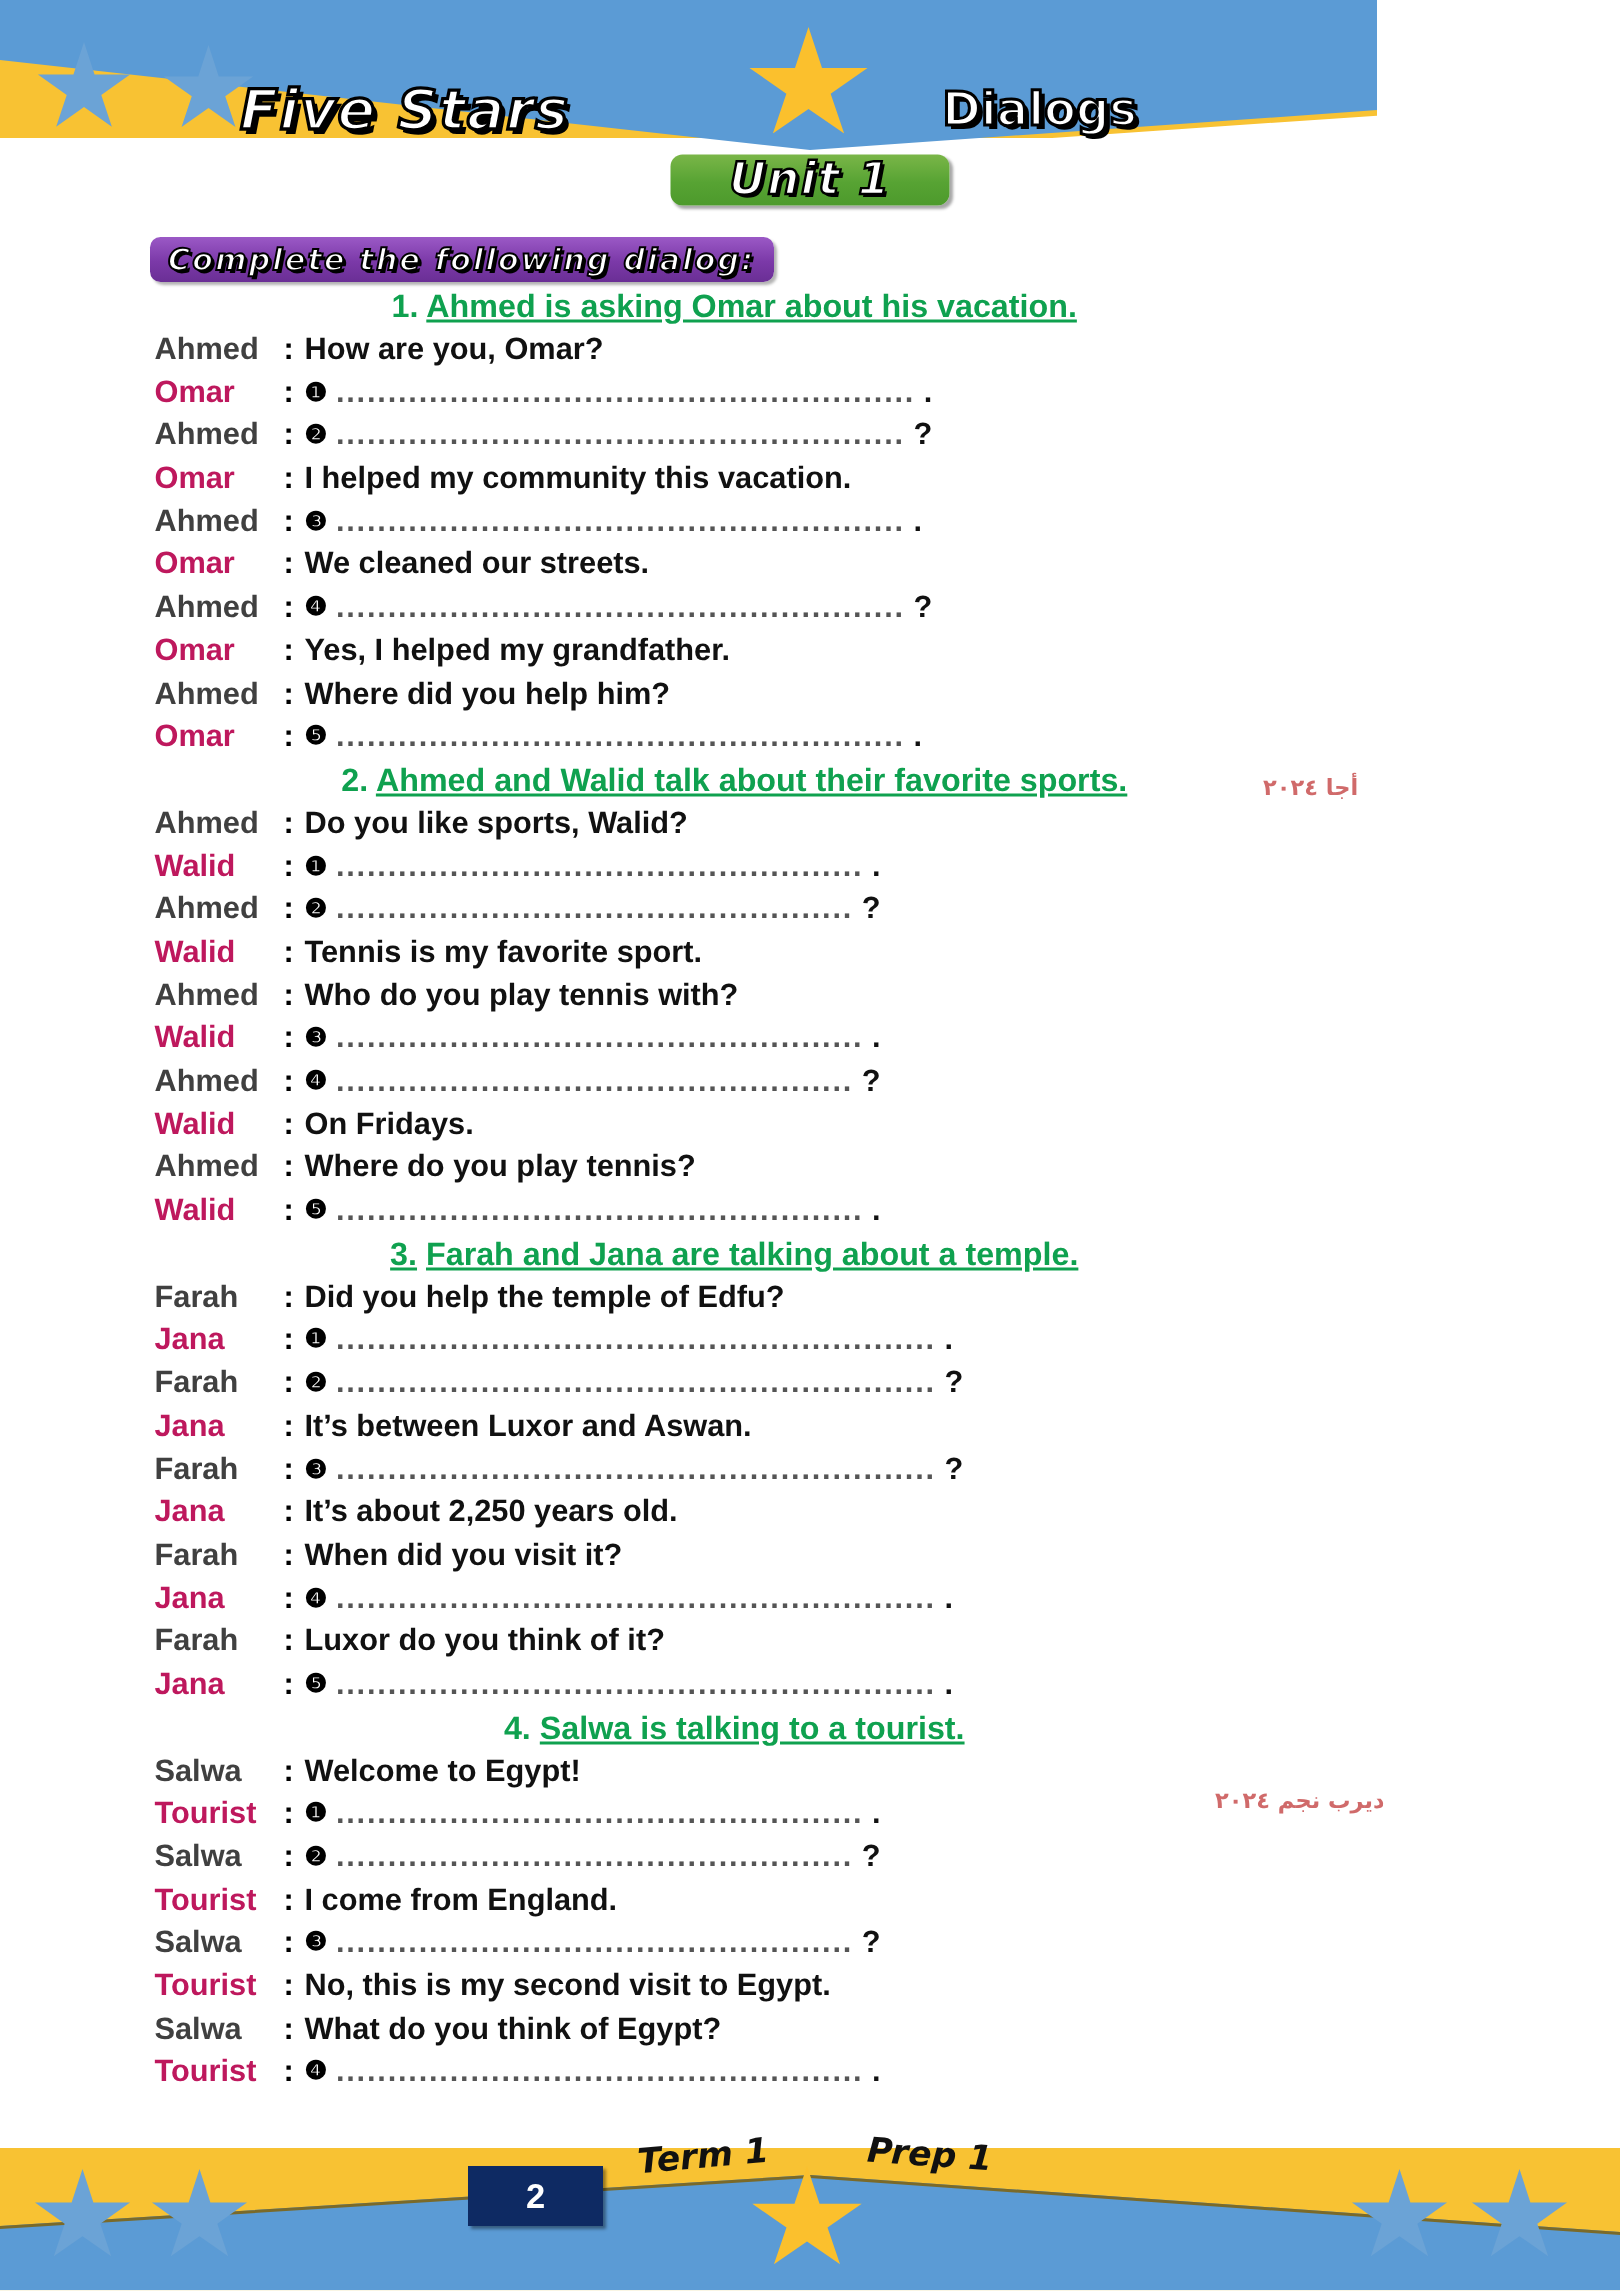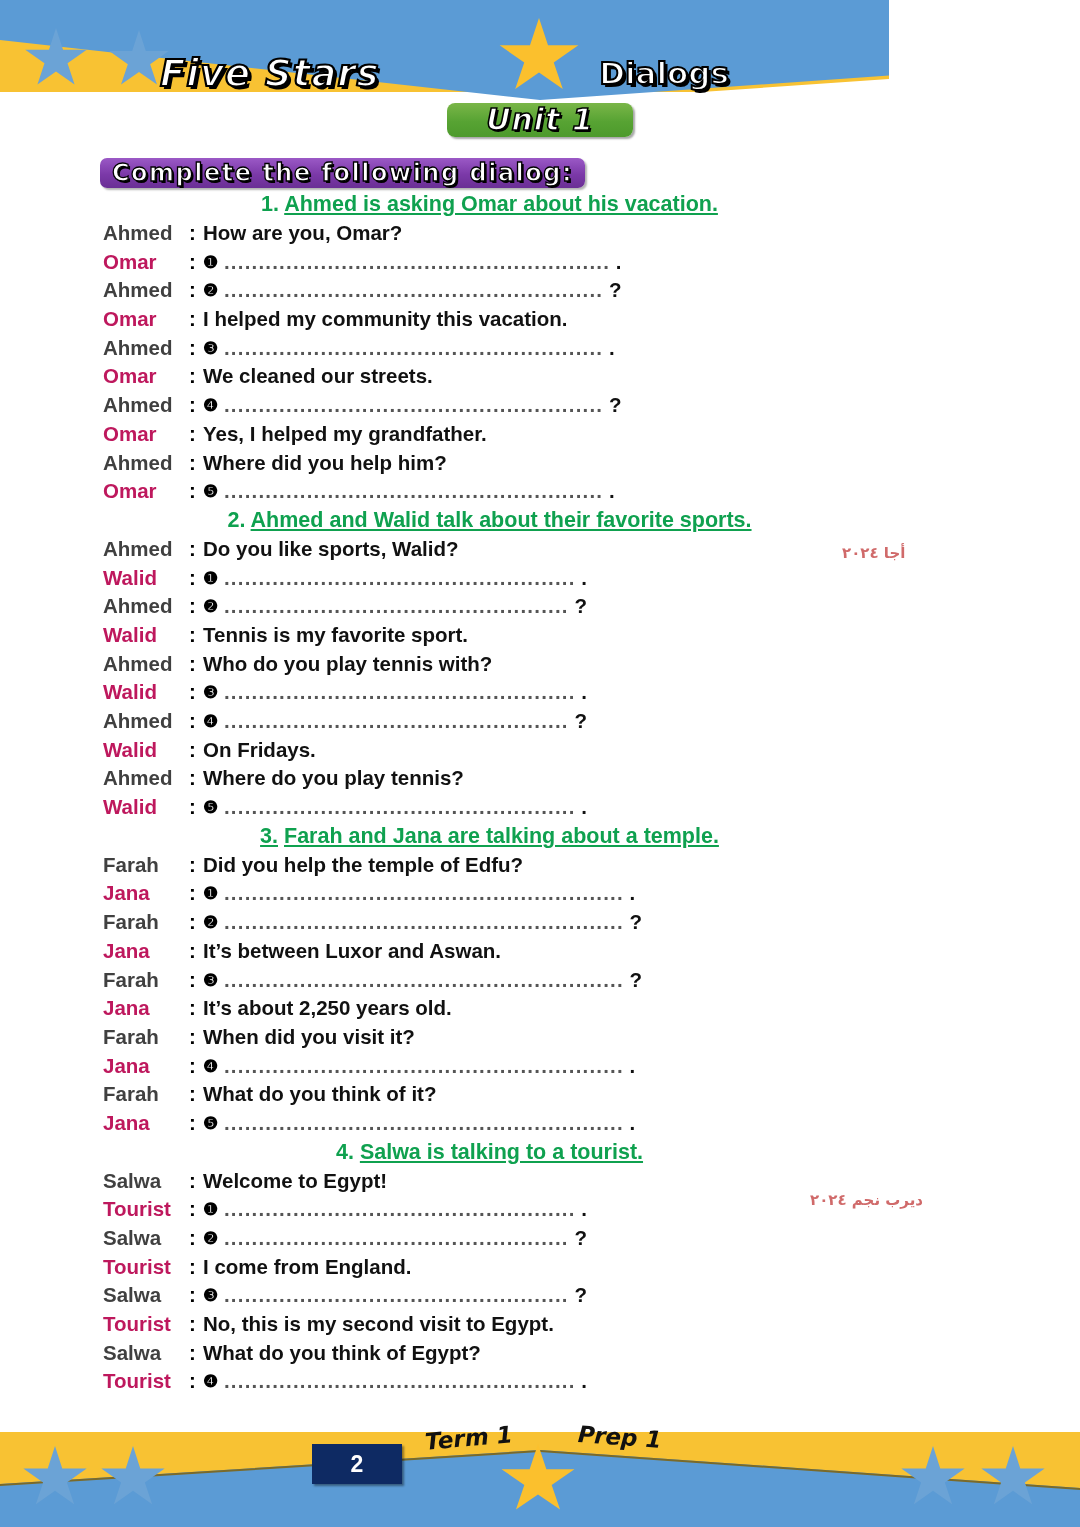--- a/index.html
+++ b/index.html
@@ -4,21 +4,21 @@
 <style>
   html,body{margin:0;padding:0;}
   body{
     width:1080px;height:1527px;
     background:#ffffff;
     font-family:"Liberation Sans", sans-serif;
     position:relative;overflow:hidden;
   }
 
   
-  .header{position:absolute;left:0;top:0;width:889px;height:135px;overflow:hidden;}
+  .header{position:absolute;left:0;top:0;width:889px;height:135px;overflow:hidden;padding-left:29px;}
   .hdr-yellow{position:absolute;left:0;top:0;width:1080px;height:92px;background:#f8c233;}
   .hdr-blue{position:absolute;left:0;top:0;width:1080px;height:100px;
     background:#5b9bd5;
     clip-path:polygon(0 0,1080px 0,1080px 62px,540px 100px,0 40px);
   }
   .hdr-white{position:absolute;left:0;top:0;width:1080px;height:135px;
     background:#ffffff;
     clip-path:polygon(0 92px,0 135px,1080px 135px,1080px 66px,540px 103px);
   }
   .title-five{
@@ -58,21 +58,21 @@
     color:#fff;-webkit-text-stroke:1.6px #000;
     text-shadow:2px 2px 0 #000;letter-spacing:1px;
   }
   .instr-badge{
     position:absolute;left:100px;top:158px;height:30px;
     background:linear-gradient(180deg,#9b59c6 0%,#7b39a8 55%,#6a2f95 100%);
     border-radius:7px;padding:0 12px;box-shadow:2px 2px 2px rgba(0,0,0,.3);
   }
   .instr-badge span{
     display:block;line-height:30px;
-    font-size:24px;font-weight:bold;
+    font-size:20px;font-weight:bold;font-style:italic;
     font-family:"DejaVu Sans", sans-serif;
     color:#fff;-webkit-text-stroke:1.3px #000;
     text-shadow:2px 2px 0 #000;letter-spacing:1.5px;white-space:nowrap;
   }
 
   
   .sheet{position:absolute;left:0;top:190px;width:939px;}
   .sec-title{
     text-align:center;font-size:21.5px;font-weight:bold;
     color:#0fa14f;height:29px;line-height:29px;
@@ -169,35 +169,35 @@
     <div class="row"><span class="spk red">Walid</span><span class="colon">:</span><span class="bullet">❺</span> <span class="dots">...................................................</span> <span class="endmark">.</span></div>
     <div class="sec-title allunder"><span class="num">3.</span> <span class="ul">Farah and Jana are talking about a temple.</span></div>
     <div class="row"><span class="spk">Farah</span><span class="colon">:</span><span class="txt">Did you help the temple of Edfu?</span></div>
     <div class="row"><span class="spk red">Jana</span><span class="colon">:</span><span class="bullet">❶</span> <span class="dots">..........................................................</span> <span class="endmark">.</span></div>
     <div class="row"><span class="spk">Farah</span><span class="colon">:</span><span class="bullet">❷</span> <span class="dots">..........................................................</span> <span class="endmark">?</span></div>
     <div class="row"><span class="spk red">Jana</span><span class="colon">:</span><span class="txt">It’s between Luxor and Aswan.</span></div>
     <div class="row"><span class="spk">Farah</span><span class="colon">:</span><span class="bullet">❸</span> <span class="dots">..........................................................</span> <span class="endmark">?</span></div>
     <div class="row"><span class="spk red">Jana</span><span class="colon">:</span><span class="txt">It’s about 2,250 years old.</span></div>
     <div class="row"><span class="spk">Farah</span><span class="colon">:</span><span class="txt">When did you visit it?</span></div>
     <div class="row"><span class="spk red">Jana</span><span class="colon">:</span><span class="bullet">❹</span> <span class="dots">..........................................................</span> <span class="endmark">.</span></div>
-    <div class="row"><span class="spk">Farah</span><span class="colon">:</span><span class="txt">What do you think of it?</span></div>
+    <div class="row"><span class="spk">Farah</span><span class="colon">:</span><span class="txt">Luxor do you think of it?</span></div>
     <div class="row"><span class="spk red">Jana</span><span class="colon">:</span><span class="bullet">❺</span> <span class="dots">..........................................................</span> <span class="endmark">.</span></div>
     <div class="sec-title"><span class="num">4.</span> <span class="ul">Salwa is talking to a tourist.</span></div>
     <div class="row"><span class="spk">Salwa</span><span class="colon">:</span><span class="txt">Welcome to Egypt!</span></div>
     <div class="row"><span class="spk red">Tourist</span><span class="colon">:</span><span class="bullet">❶</span> <span class="dots">...................................................</span> <span class="endmark">.</span></div>
     <div class="row"><span class="spk">Salwa</span><span class="colon">:</span><span class="bullet">❷</span> <span class="dots">..................................................</span> <span class="endmark">?</span></div>
     <div class="row"><span class="spk red">Tourist</span><span class="colon">:</span><span class="txt">I come from England.</span></div>
     <div class="row"><span class="spk">Salwa</span><span class="colon">:</span><span class="bullet">❸</span> <span class="dots">..................................................</span> <span class="endmark">?</span></div>
     <div class="row"><span class="spk red">Tourist</span><span class="colon">:</span><span class="txt">No, this is my second visit to Egypt.</span></div>
     <div class="row"><span class="spk">Salwa</span><span class="colon">:</span><span class="txt">What do you think of Egypt?</span></div>
     <div class="row"><span class="spk red">Tourist</span><span class="colon">:</span><span class="bullet">❹</span> <span class="dots">...................................................</span> <span class="endmark">.</span></div>
   </div>
 
 <div id="watermarks">
-    <div class="wm" style="left: 842px; top: 544px;">أجا ٢٠٢٤</div>
+    <div class="wm" style="left: 842px; top: 516px;">أجا ٢٠٢٤</div>
     <div class="wm" style="left: 810px; top: 1191px;">ديرب نجم ٢٠٢٤</div>
   </div>
 
 <div class="footer">
   <div class="ft-yellow"></div>
   <div class="ft-blue"></div>
   <div class="ft-line"></div>
   <div class="star" style="left:22px;top:34px;width:66px;height:64px;"></div>
   <div class="star" style="left:100px;top:34px;width:66px;height:64px;"></div>
   <div class="star gold" style="left:500px;top:32px;width:76px;height:72px;"></div>

